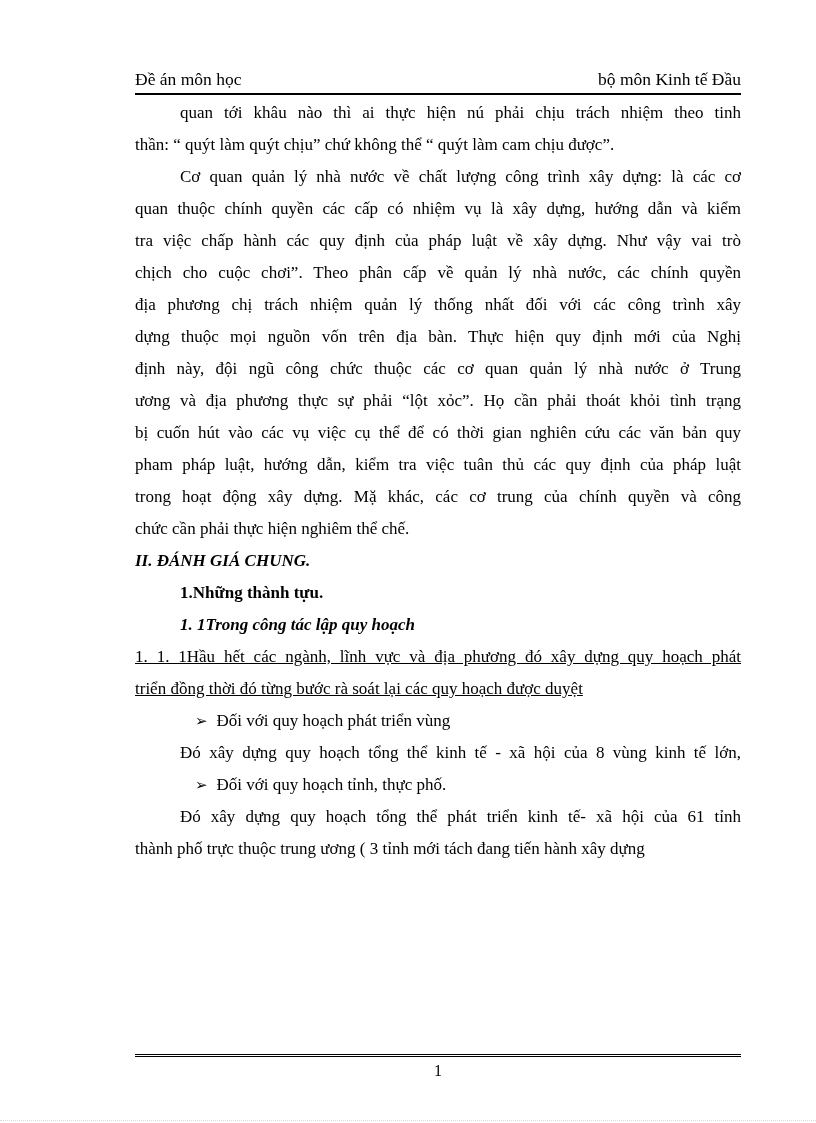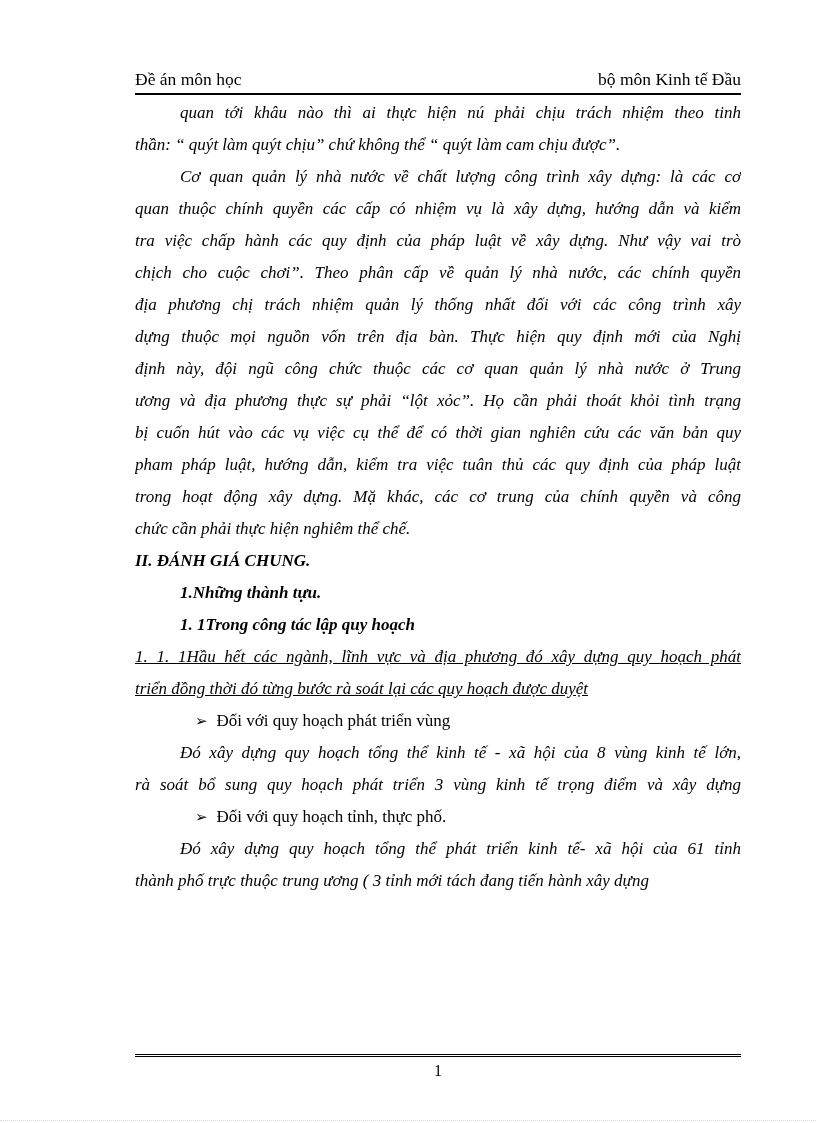--- a/index.html
+++ b/index.html
@@ -10,21 +10,21 @@
     font-family:"Liberation Serif","DejaVu Serif",serif;
     color:#000;
     overflow:hidden;
     margin:0 auto;
   }
   .content{position:absolute;left:135px;top:14px;width:606px;margin-top:8px;}
   .header{padding-top:44px;font-size:17.5px;line-height:26px;}
   .header-line1{display:flex;justify-content:space-between;}
   .header-rule{border-top:2px solid #000;margin-top:1px;}
   .body{margin-top:2px;font-size:17px;line-height:32px;}
-  .line{height:32px;overflow:hidden;text-align:left;font-style:italic;}
+  .line{height:32px;overflow:hidden;text-align:left;}
   .line.just{text-align:justify;text-align-last:justify;}
   .line.indent{padding-left:45px;}
   .s-bold{font-weight:bold;}
   .s-bold-italic{font-weight:bold;font-style:italic;}
   .s-underline .line{text-decoration:underline;}
   .bullet-line{height:32px;overflow:hidden;padding-left:60px;}
   .bullet-glyph{display:inline-block;margin-right:9px;font-size:15px;}
   .footer{position:absolute;top:1054px;left:135px;width:606px;}
   .footer-rule{border-top:3px double #000;}
   .page-number{text-align:center;font-size:16px;line-height:24px;margin-top:2px;}
@@ -72,21 +72,20 @@
         </div>
         <div class="block s-underline">
           <div class="line just">1. 1. 1Hầu hết các ngành, lĩnh vực và địa phương đó xây dựng quy hoạch phát</div>
           <div class="line">triển  đồng thời đó từng bước rà soát lại  các quy hoạch được duyệt</div>
         </div>
         <div class="block s-normal">
           <div class="bullet-line"><span class="bullet-glyph">➢</span><span>Đối với quy hoạch phát triển vùng</span></div>
         </div>
         <div class="block s-normal">
           <div class="line just indent">Đó xây dựng quy hoạch tổng thể kinh tế  - xã hội của 8 vùng kinh tế lớn,</div>
-          <div class="line just">rà soát bổ sung quy hoạch phát triển 3 vùng kinh tế trọng điểm và xây dựng</div>
         </div>
         <div class="block s-normal">
           <div class="bullet-line"><span class="bullet-glyph">➢</span><span>Đối với quy hoạch tỉnh, thực phố.</span></div>
         </div>
         <div class="block s-normal">
           <div class="line just indent">Đó xây dựng quy hoạch tổng thể phát triển kinh tế- xã hội của 61 tỉnh</div>
           <div class="line">thành phố trực thuộc trung ương ( 3 tỉnh mới tách đang tiến hành xây dựng</div>
         </div>
       </div>
   </div>

